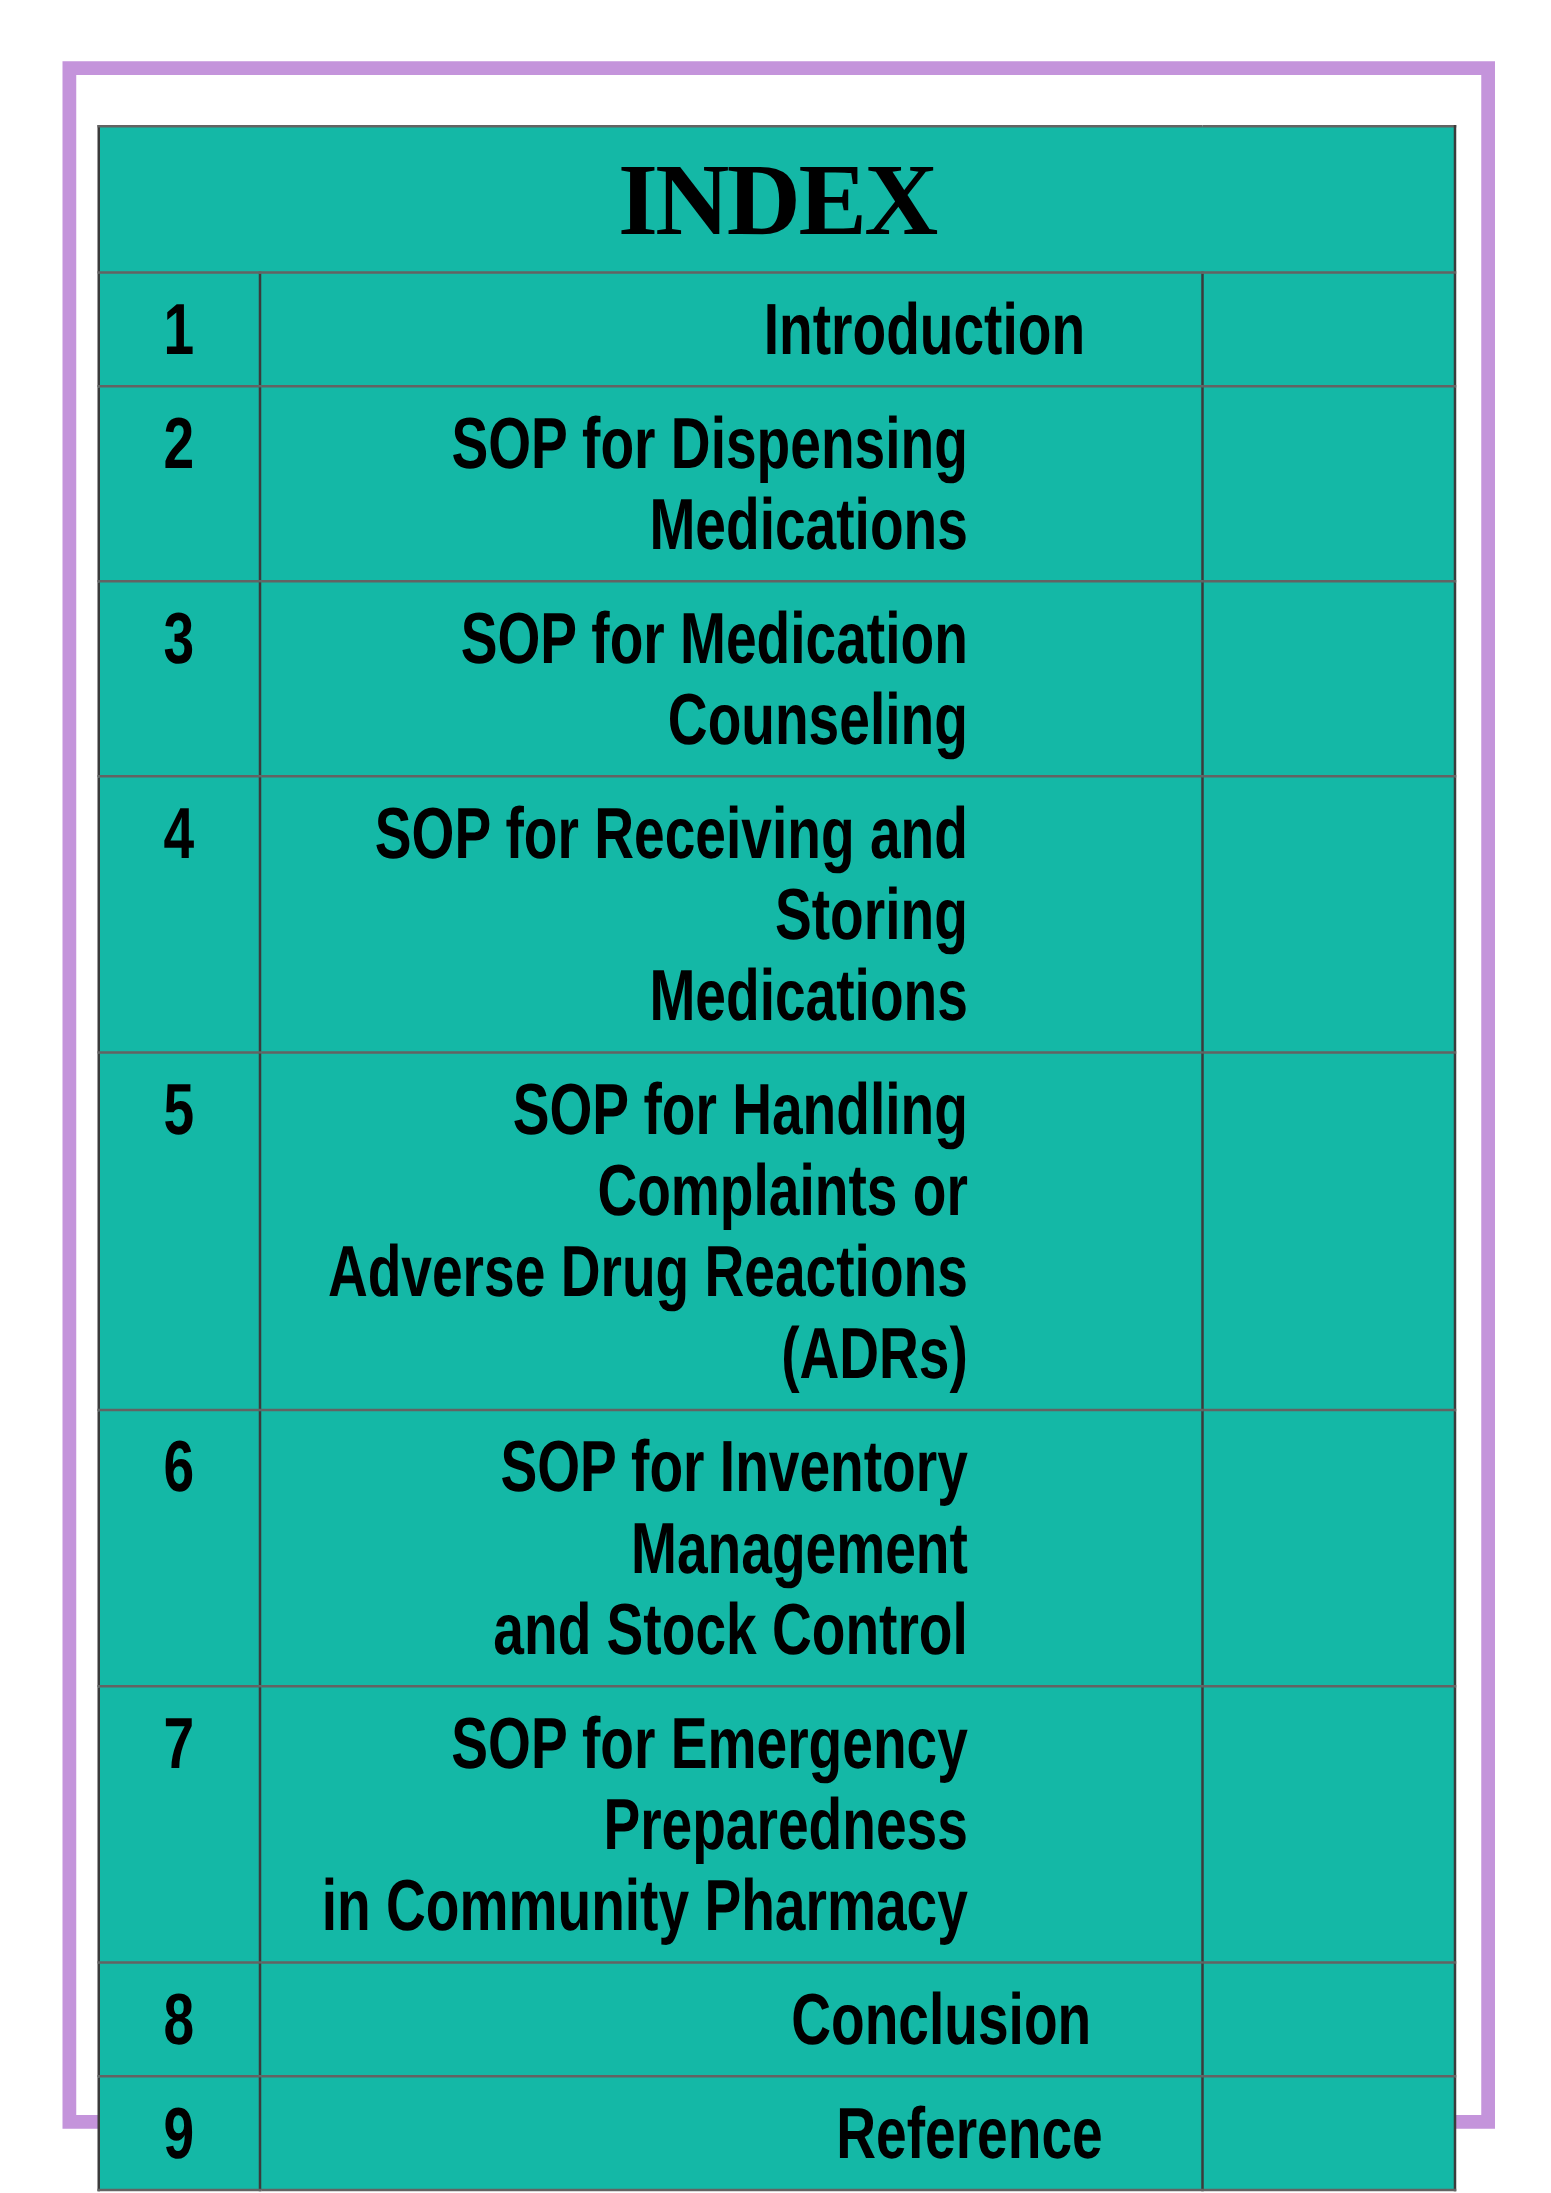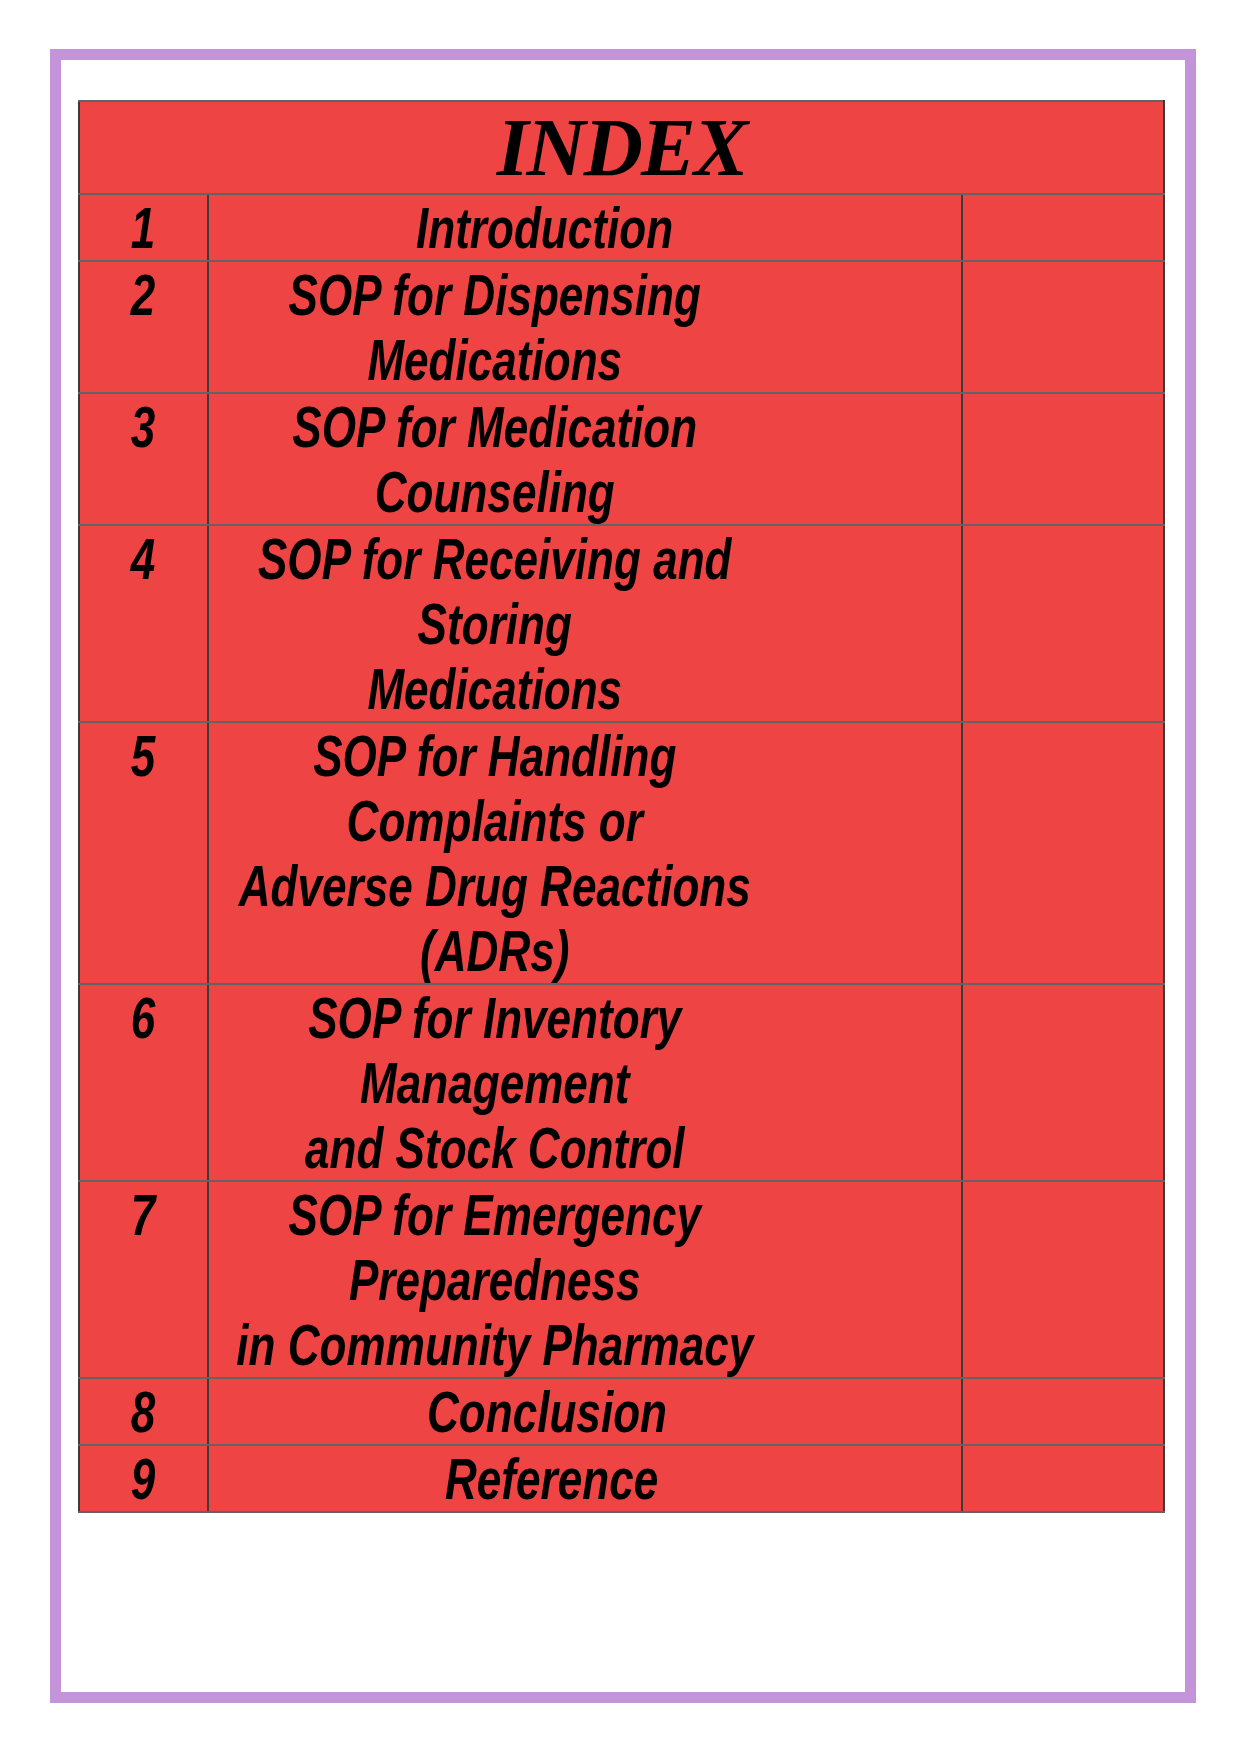--- a/index.html
+++ b/index.html
@@ -31,23 +31,22 @@
     top: 100px;
     width: 1085px;
     border-collapse: collapse;
     table-layout: fixed;
   }
   table.index-table td, table.index-table th {
     border-top: 2px solid #636363;
     border-bottom: 2px solid #636363;
     border-left: 2px solid #3b3b3b;
     border-right: 2px solid #3b3b3b;
-    padding: 0;
-    background: #ef4444;
-    font-style: italic;
+    padding: 12px;
+    background: #14b8a6;
   }
   .title-row td {
     height: 91px;
     text-align: center;
     vertical-align: middle;
   }
   .title-text {
     font-family: "Liberation Serif", serif;
     font-weight: bold;
     font-size: 82px;
@@ -77,21 +76,21 @@
   }
   td.sno-cell {
     text-align: center;
   }
   td.sno-cell .cond {
     transform: scaleX(0.76);
     transform-origin: 50% 0;
   }
   td.topic-cell {
     padding-left: 13px;
-    text-align: center;
+    text-align: right;
   }
   td.topic-cell .cond {
     transform: scaleX(0.76);
     transform-origin: 0 0;
   }
   td.pageno-cell {
     text-align: center;
   }
   td.pageno-cell .cond {
     transform: scaleX(0.76);

